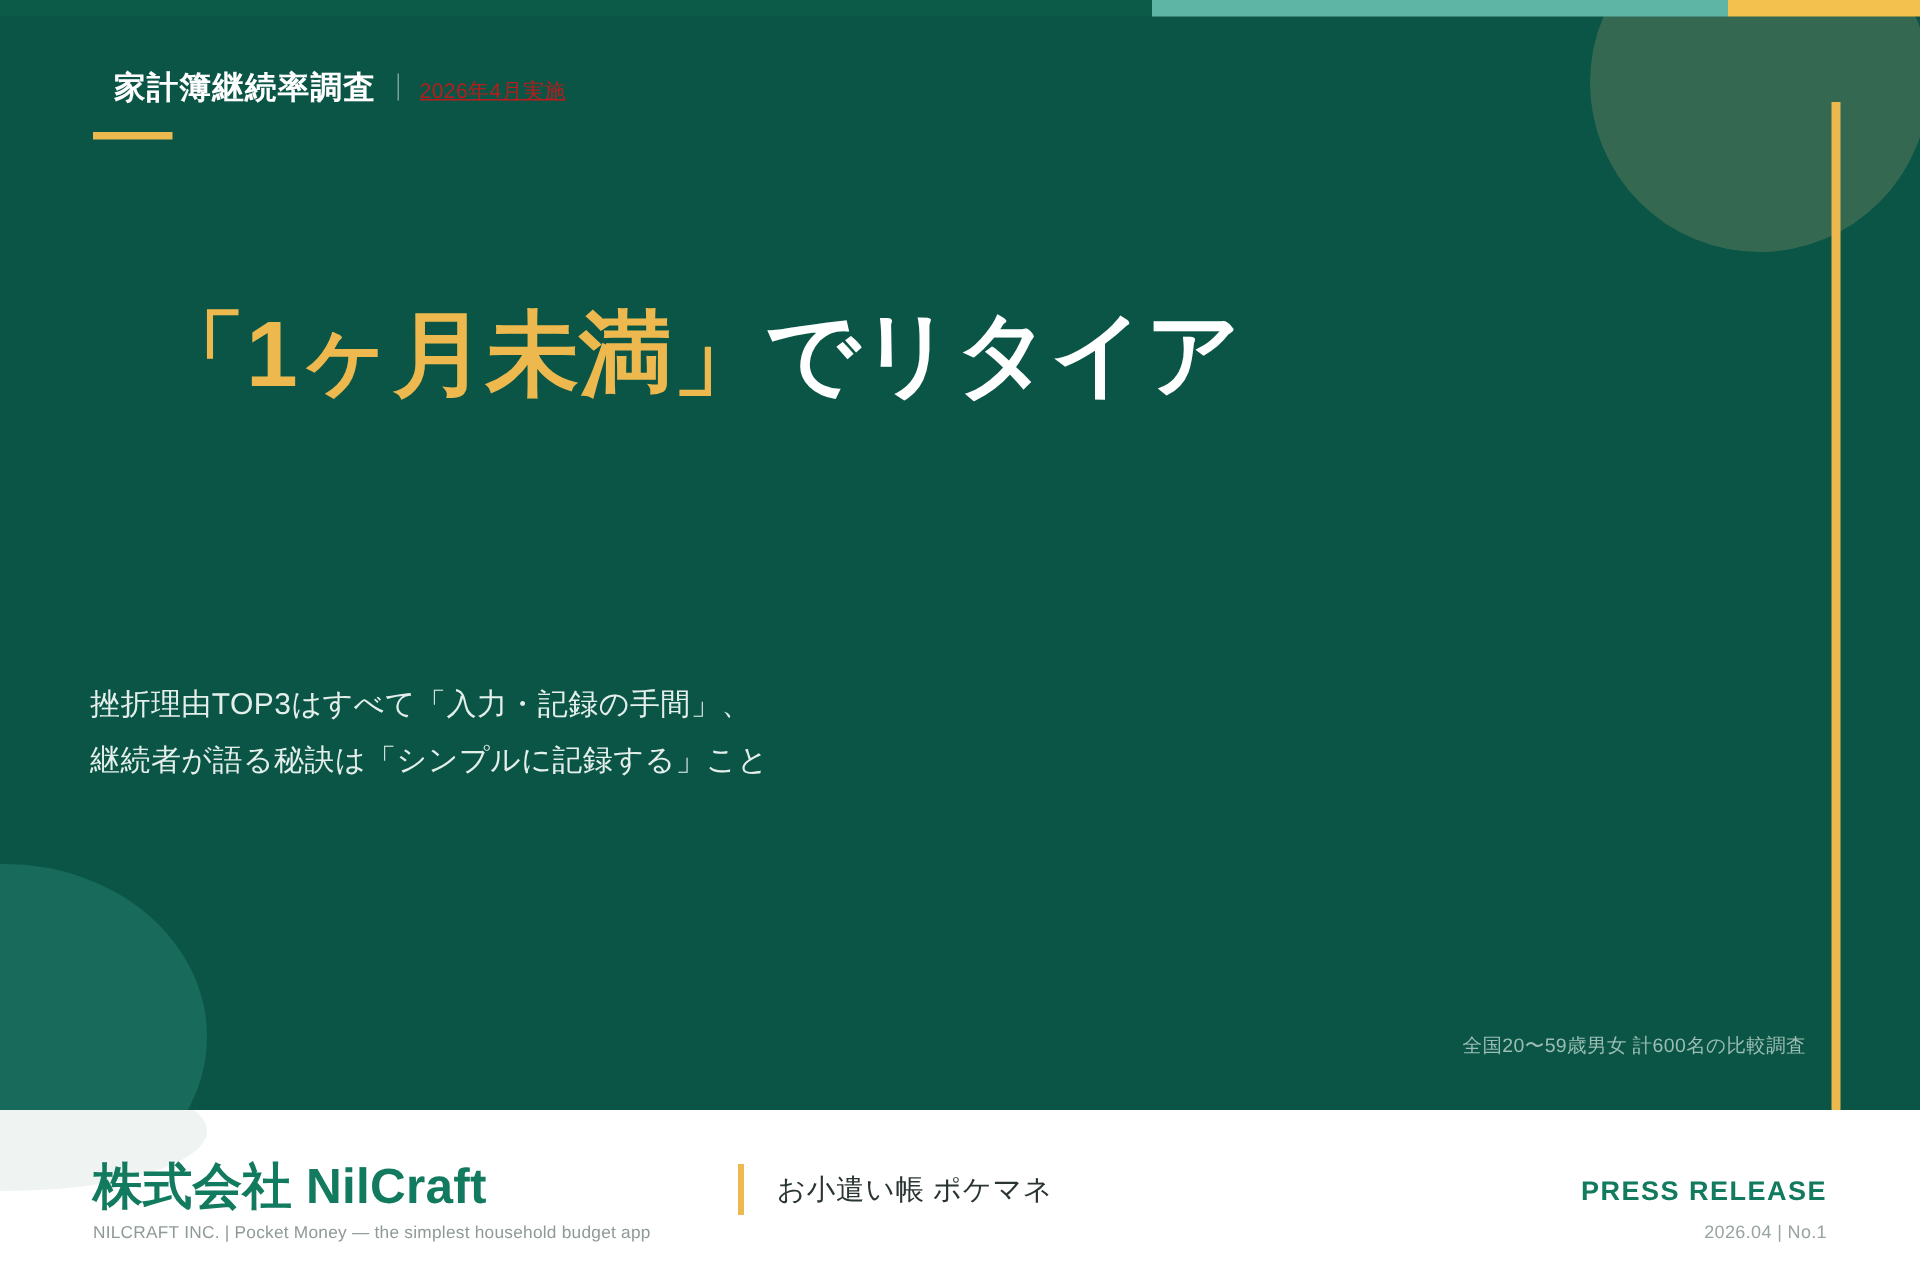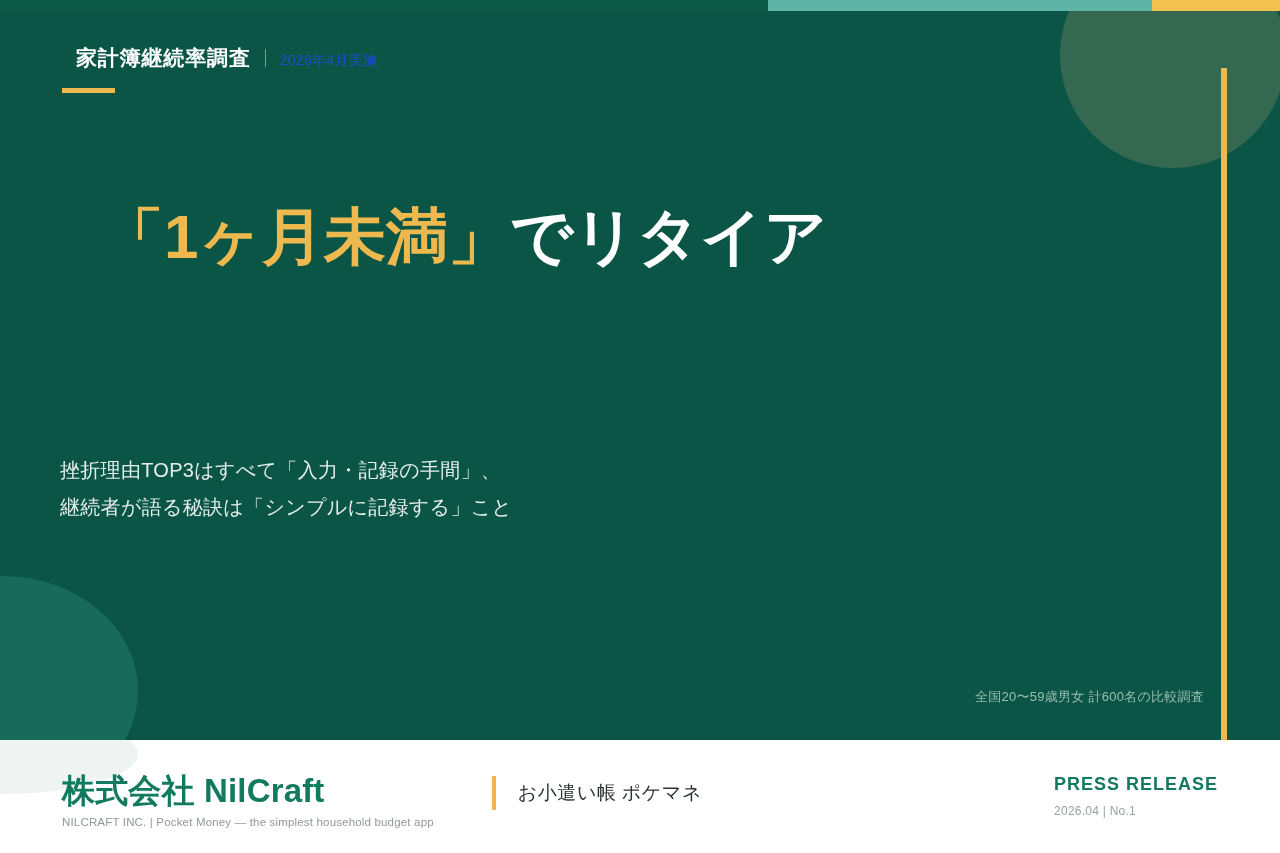--- a/index.html
+++ b/index.html
@@ -65,21 +65,21 @@
   }
   .eyebrow-title {
     font-size:21px; font-weight:bold; color:#ffffff;
     letter-spacing:.04em;
   }
   .eyebrow-sep {
     width:1px; height:18px; background:rgba(255,255,255,.45);
     margin:0 14px; align-self:center;
   }
   .eyebrow-date {
-    font-size:14px; color:#1d4ed8; letter-spacing:.02em;
+    font-size:14px; color:#b91c1c; letter-spacing:.02em;text-decoration:underline;
   }
   .eyebrow-rule {
     position:absolute; left:62px; top:88px;
     width:53px; height:5px; background:#EDB94F;
     z-index:5;
   }
 
   
   .headline {
     position:absolute; left:60px; top:186px;
@@ -154,21 +154,21 @@
   }
   .product-bar {
     width:4px; height:34px; background:#EDB94F;
     margin-right:22px;
   }
   .product-name {
     font-size:19px; color:#2A3533; letter-spacing:.03em;
     white-space:nowrap;
   }
   .meta {
-    margin-left:auto; margin-top:2px;
+    margin-left:auto; text-align:right; margin-top:12px;
   }
   .meta-tag {
     font-size:18px; font-weight:bold; color:#127A5E;
     letter-spacing:.055em; white-space:nowrap;
   }
   .meta-issue {
     margin-top:9px;
     font-size:12px; color:#98A4A1; letter-spacing:.02em;
     white-space:nowrap;
   }

